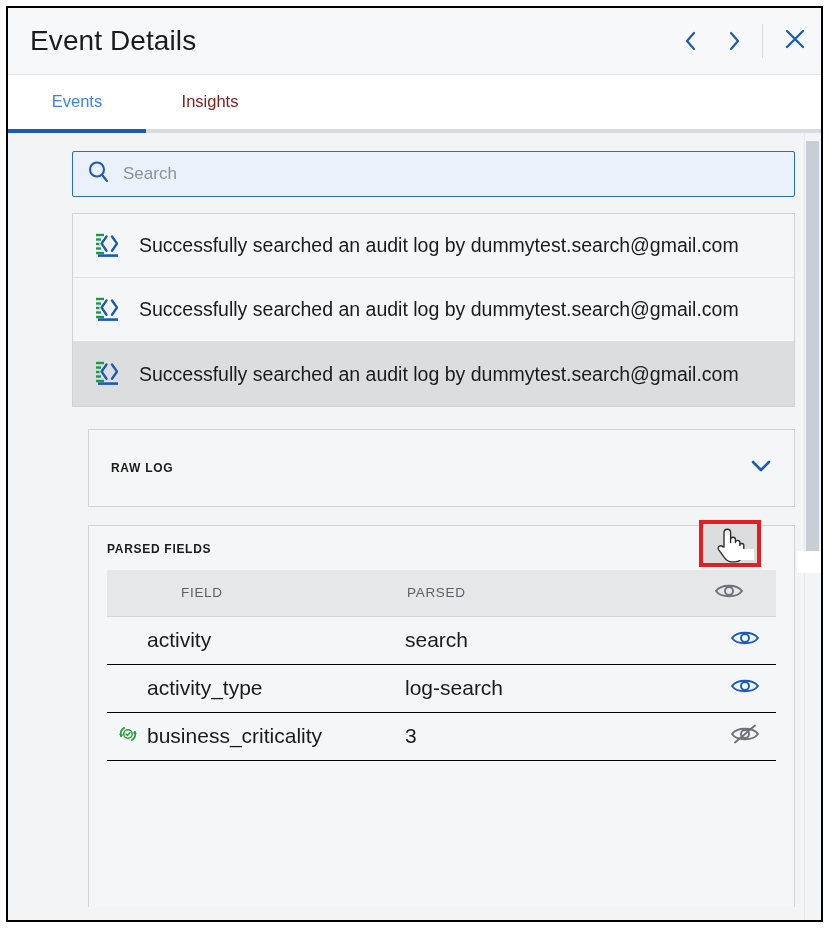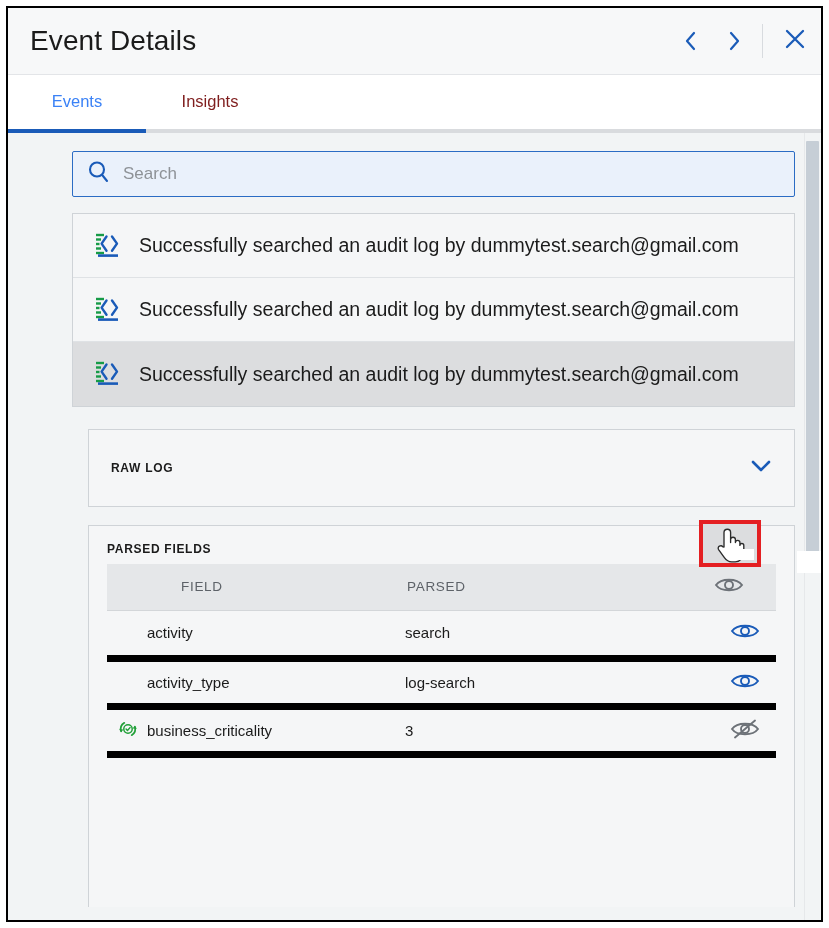--- a/index.html
+++ b/index.html
@@ -175,43 +175,43 @@
   }
   .chev-down { margin-left: auto; color: #1a5bb8; }
 
   .card.parsed {
     margin-top: 18px;
     padding: 16px 18px 0 18px;
     border-bottom: none;
     height: 382px;
     overflow: hidden;
   }
-  .parsed-title { margin-bottom: 8px; }
+  .parsed-title { margin-bottom: 14px; }
 
   
   table.fields {
     width: 100%;
     border-collapse: collapse;
     table-layout: fixed;
   }
   table.fields th {
     background: #e5e7e9;
     font-size: 13.5px;
     font-weight: normal;
     color: #5d6268;
     letter-spacing: .7px;
     text-align: left;
     height: 46px;
     padding: 0;
   }
   table.fields td {
     height: 48px;
-    font-size: 15px;
+    font-size: 21px;
     color: #1b1b1b;
-    border-bottom: 7px solid #000000;
+    border-bottom: 1px solid #000000;
     padding: 0;
     vertical-align: middle;
   }
   table.fields tr.hdr th { border-bottom: 1px solid #d3d6d9; }
   .c-enrich { width: 40px; text-align: center; padding-left: 2px !important; }
   .c-field  { width: 258px; padding-left: 0 !important; }
   .c-value  { }
   .c-eye    { width: 62px; text-align: center; }
   th.c-field { padding-left: 34px !important; }
   th.c-value { padding-left: 2px !important; }

